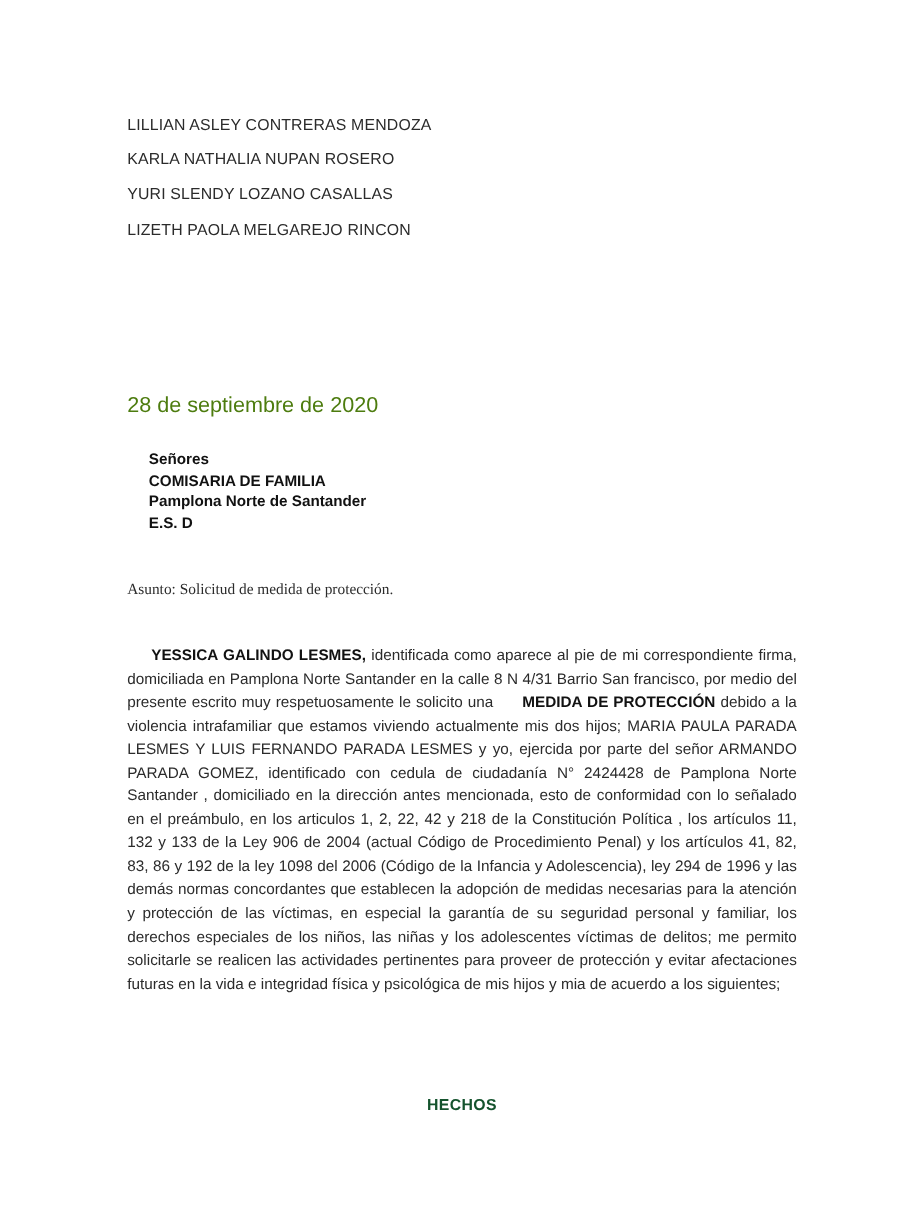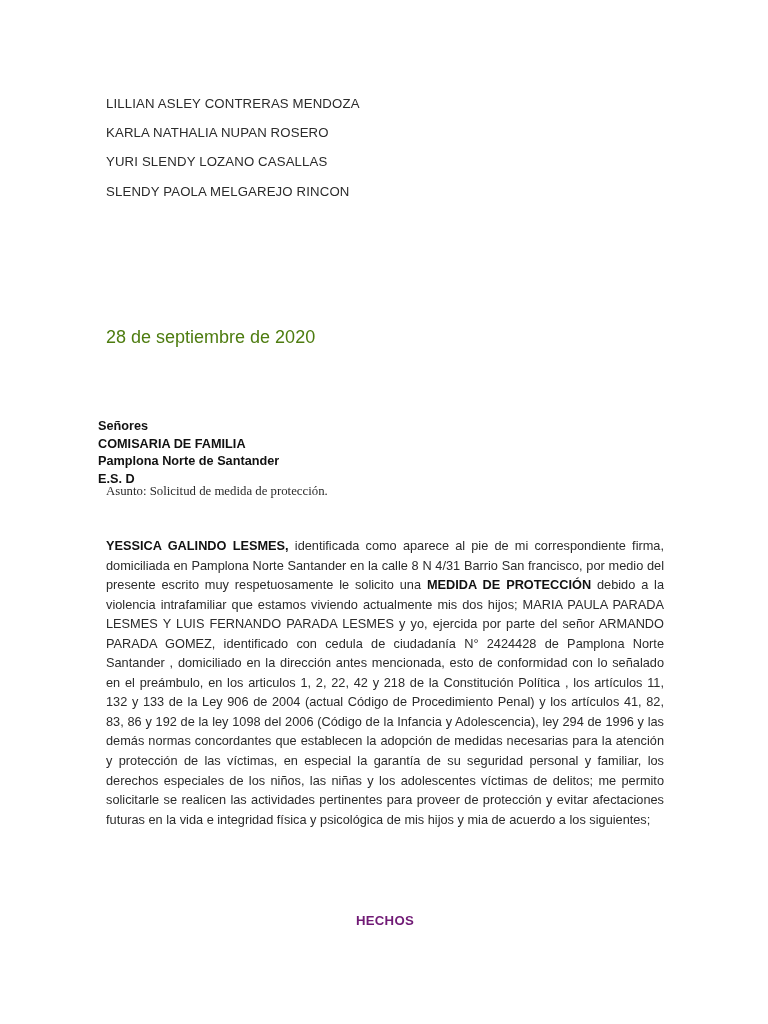--- a/index.html
+++ b/index.html
@@ -47,27 +47,26 @@
     left: 106px;
     top: 329px;
     font-size: 18px;
     line-height: 17px;
     color: #4d7c0f;
   }
 
   
   .recipient {
     position: absolute;
-    left: 98px;
+    left: 124px;
     top: 375px;
     font-weight: bold;
     font-size: 12.7px;
     line-height: 17.6px;
     color: #111111;
-    margin-top: 43px;
   }
   .recipient div { white-space: nowrap; }
 
   
   .subject {
     position: absolute;
     left: 106px;
     top: 483px;
     font-size: 12.8px;
     line-height: 17px;
@@ -81,46 +80,46 @@
     left: 106px;
     top: 536px;
     width: 558px;
     font-size: 12.75px;
     line-height: 19.55px;
     text-align: justify;
     text-justify: inter-word;
     color: #2b2b2b;
     hyphens: none;
   }
-  .body-text b { font-weight: bold; color: #111111; }
+  .body-text b { font-weight: bold; color: #111111; margin-left: 20px; }
 
   
   .hechos {
     position: absolute;
     left: 106px;
     top: 912px;
     width: 558px;
     text-align: center;
     font-weight: bold;
     font-size: 13.2px;
     line-height: 18px;
     letter-spacing: 0.3px;
-    color: #701a75;
+    color: #14532d;
   }
 </style>
 </head>
 <body>
 
 <div class="page">
 
   <div class="names">
     <div class="name-line">LILLIAN ASLEY CONTRERAS MENDOZA</div>
     <div class="name-line">KARLA NATHALIA NUPAN ROSERO</div>
     <div class="name-line">YURI SLENDY LOZANO CASALLAS</div>
-    <div class="name-line">SLENDY PAOLA MELGAREJO RINCON</div>
+    <div class="name-line">LIZETH PAOLA MELGAREJO RINCON</div>
   </div>
 
   <div class="date-line">28 de septiembre de 2020</div>
 
   <div class="recipient">
     <div>Señores</div>
     <div>COMISARIA DE FAMILIA</div>
     <div>Pamplona Norte de Santander</div>
     <div>E.S. D</div>
   </div>

